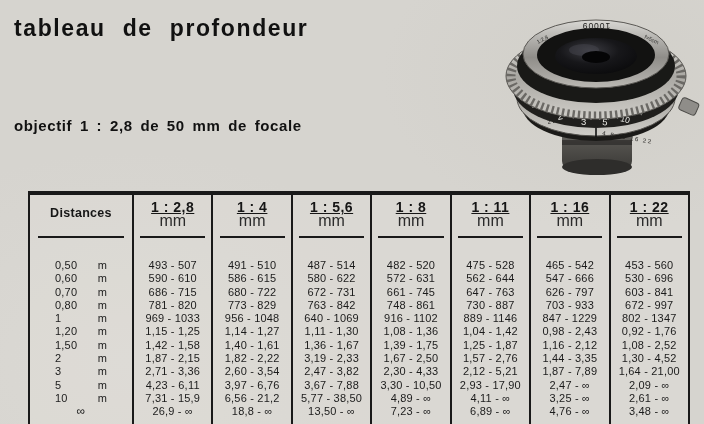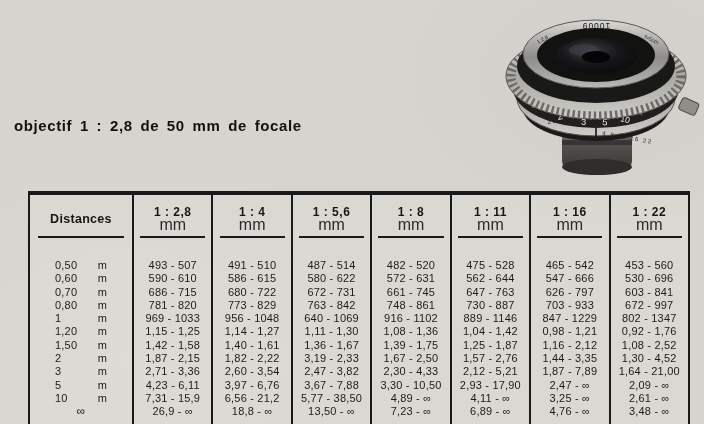--- a/index.html
+++ b/index.html
@@ -23,35 +23,36 @@
   .lens{position:absolute;top:2px;right:2px;width:216px;height:176px;}
   
   .dof-table{
     position:absolute;left:28px;top:191px;width:662px;
     display:flex;box-sizing:border-box;
     border:2px solid #191919;border-top-width:4px;border-bottom-width:4px;
     background:rgba(226,224,218,.35);
   }
   .col{flex:1 1 0;border-left:2px solid #191919;min-width:0;}
   .col-dist{flex:0 0 102px;border-left:none;}
-  .th{position:relative;height:43px;box-sizing:border-box;text-align:center;padding-top:10px;}
-  .th .ap{font-size:12px;font-weight:bold;letter-spacing:.5px;}
+  .th{position:relative;height:43px;box-sizing:border-box;text-align:center;padding-top:4px;}
+  .th .ap{font-size:14px;font-weight:bold;letter-spacing:.5px;text-decoration:underline;}
   .th .unit{font-size:16px;color:#2b2b2b;line-height:12px;}
   .hrule{position:absolute;left:8%;right:8%;bottom:0;height:2px;background:#191919;}
   .th-dist .th-label{display:block;margin-top:7px;font-size:12.5px;font-weight:bold;letter-spacing:.3px;}
   .cells{padding:21px 0 9px;}
   .cell{height:13.3px;line-height:13.3px;font-size:11px;text-align:center;
         white-space:nowrap;letter-spacing:.2px;color:#1b1b1b;}
   .dist-inner{display:inline-flex;justify-content:space-between;width:52px;text-align:left;}
   .dist-inner.center{justify-content:center;font-size:12px;}
 </style>
 </head>
 <body>
 
 <div class="title">
+  <div>tableau de profondeur</div>
 </div>
 
 <div class="subtitle">objectif 1 : 2,8 de 50 mm de focale</div>
 
 <div class="lens">
   <svg width="216" height="176" viewBox="0 0 216 176">
     <defs>
       <linearGradient id="g-sil" x1="0" y1="0" x2="0" y2="1">
         <stop offset="0" stop-color="#e9e8e4"></stop>
           <stop offset=".5" stop-color="#a9a7a2"></stop>
@@ -295,21 +296,21 @@
         <div class="ap">1 : 16</div>
         <div class="unit">mm</div>
         <span class="hrule"></span>
       </div>
       <div class="cells">
         <div class="cell">465 - 542</div>
         <div class="cell">547 - 666</div>
         <div class="cell">626 - 797</div>
         <div class="cell">703 - 933</div>
         <div class="cell">847 - 1229</div>
-        <div class="cell">0,98 - 1,21</div>
+        <div class="cell">0,98 - 2,43</div>
         <div class="cell">1,16 - 2,12</div>
         <div class="cell">1,44 - 3,35</div>
         <div class="cell">1,87 - 7,89</div>
         <div class="cell">2,47 - ∞</div>
         <div class="cell">3,25 - ∞</div>
         <div class="cell">4,76 - ∞</div>
       </div>
     </div>
     <div class="col">
       <div class="th">

